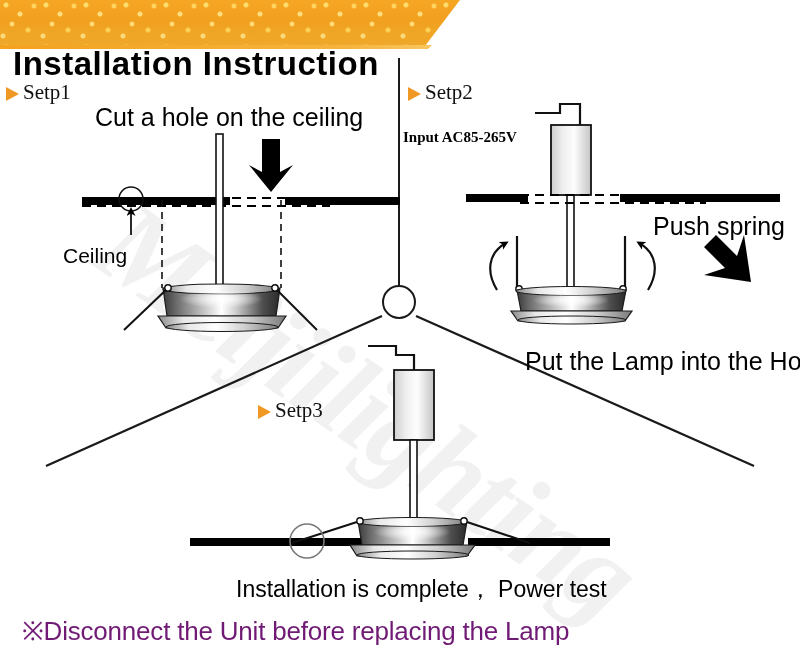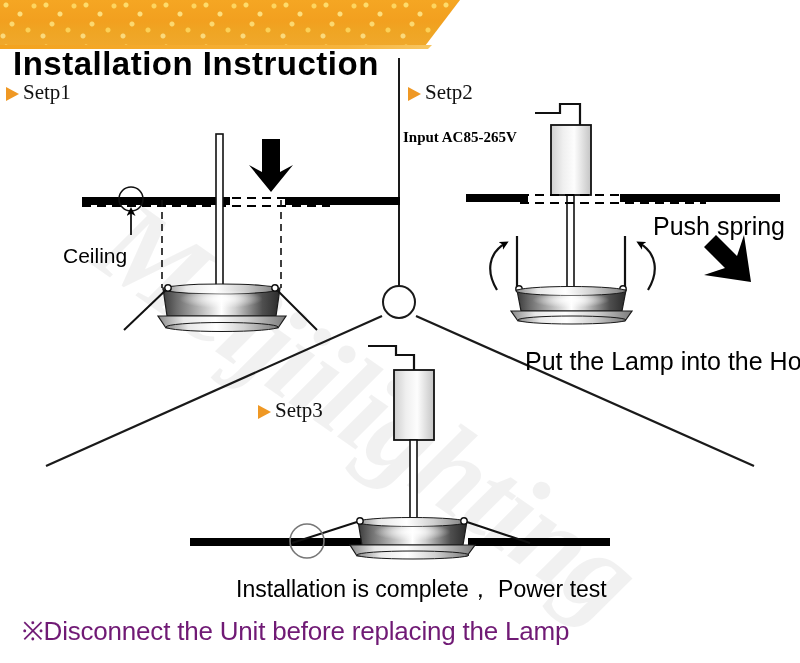--- a/index.html
+++ b/index.html
@@ -306,20 +306,21 @@
   <div class="step-label" id="step2-label">
     <span class="step-arrow"></span>
     <span>Setp2</span>
   </div>
 
   <div class="step-label" id="step3-label">
     <span class="step-arrow"></span>
     <span>Setp3</span>
   </div>
 
+  <div class="caption" id="cap-cut">Cut a hole on the ceiling</div>
 
   <div class="caption" id="cap-ceiling">Ceiling</div>
 
   <div class="caption" id="cap-input">Input AC85-265V</div>
 
   <div class="caption" id="cap-push">Push spring</div>
 
   <div class="caption" id="cap-put">Put the Lamp into the Hole</div>
 
   <div class="caption" id="cap-done">Installation is complete，  Power test</div>

